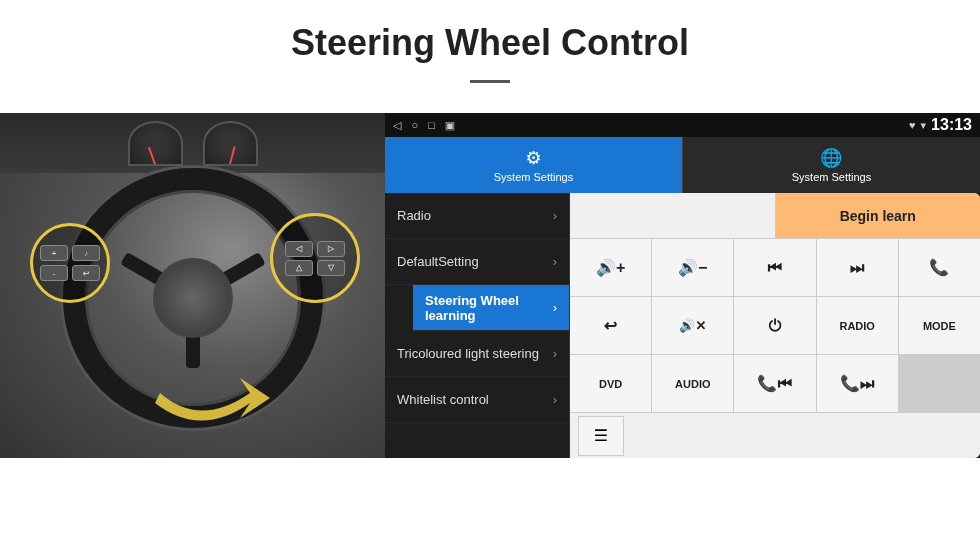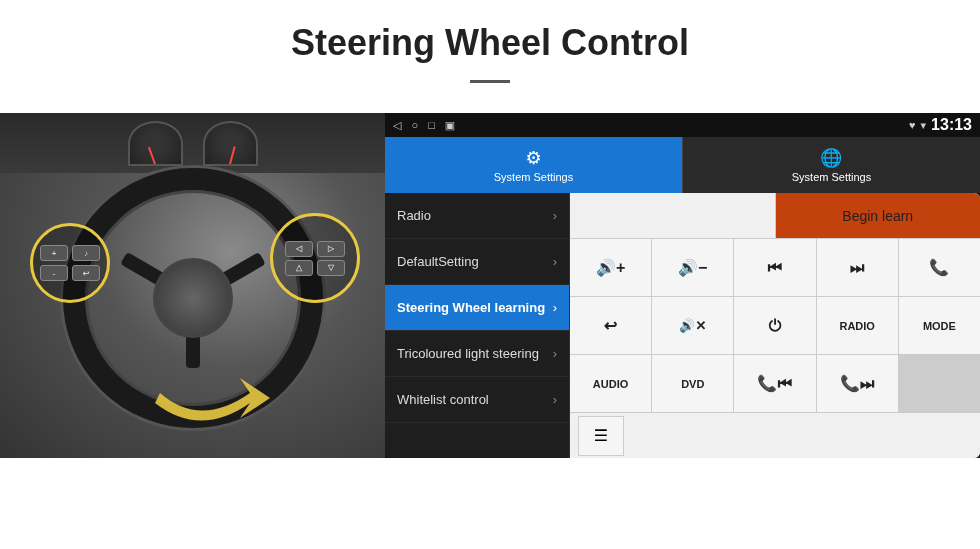--- a/index.html
+++ b/index.html
@@ -291,20 +291,21 @@
       height: 46px;
       display: flex;
       align-items: center;
       justify-content: space-between;
       padding: 0 12px;
       border-bottom: 1px solid #2a2a2a;
       cursor: pointer;
     }
     .menu-item.active {
       background: #1976D2;
+      margin-left: 28px;
     }
     .menu-item-label {
       color: #ddd;
       font-size: 13px;
     }
     .menu-item.active .menu-item-label {
       color: #fff;
       font-weight: bold;
     }
     .menu-chevron {
@@ -329,29 +330,29 @@
       height: 46px;
       border-bottom: 1px solid #ccc;
     }
     .empty-cell {
       flex: 1;
       background: #f0f0f0;
       border-right: 1px solid #ccc;
     }
     .begin-learn-btn {
       flex: 1;
-      background: #c2410c;
+      background: #fdba74;
       display: flex;
       align-items: center;
       justify-content: center;
       cursor: pointer;
       border: none;
       font-size: 14px;
       color: #222;
-      font-weight: 400;
+      font-weight: 700;
       text-align: center;
     }
 
     
     .ctrl-grid {
       display: grid;
       grid-template-columns: repeat(5, 1fr);
       gap: 1px;
       background: #ccc;
       flex: 1;
@@ -555,24 +556,24 @@
             <span class="ctrl-icon">⏻</span>
           </button>
           <button class="ctrl-btn">
             <span>RADIO</span>
           </button>
           <button class="ctrl-btn">
             <span>MODE</span>
           </button>
 
           <button class="ctrl-btn">
+            <span>DVD</span>
+          </button>
+          <button class="ctrl-btn">
             <span>AUDIO</span>
-          </button>
-          <button class="ctrl-btn">
-            <span>DVD</span>
           </button>
           <button class="ctrl-btn">
             <span class="ctrl-icon">📞⏮</span>
           </button>
           <button class="ctrl-btn">
             <span class="ctrl-icon">📞⏭</span>
           </button>
         </div>
 
         <div class="bottom-control-row">

